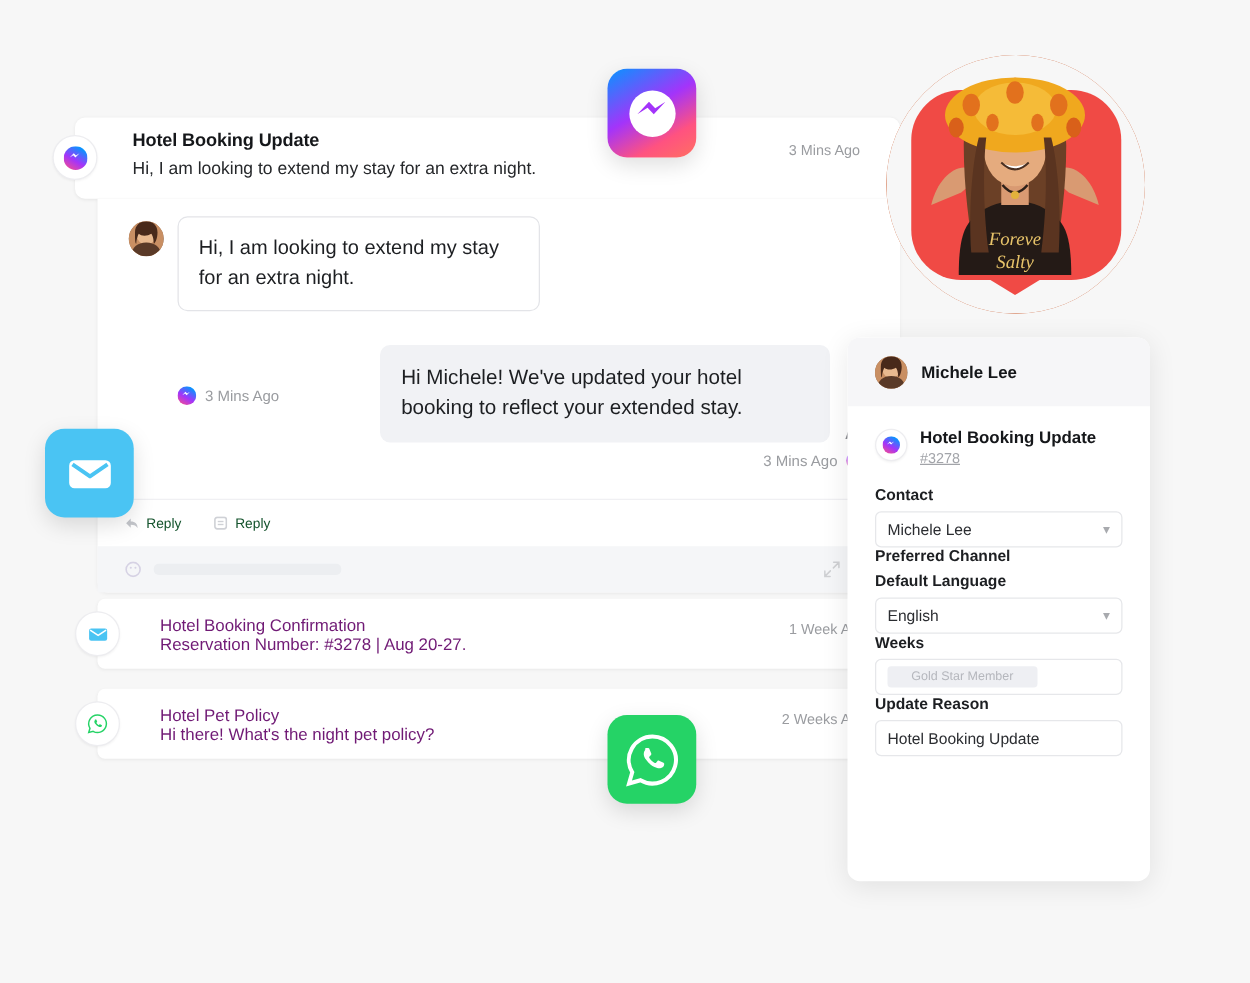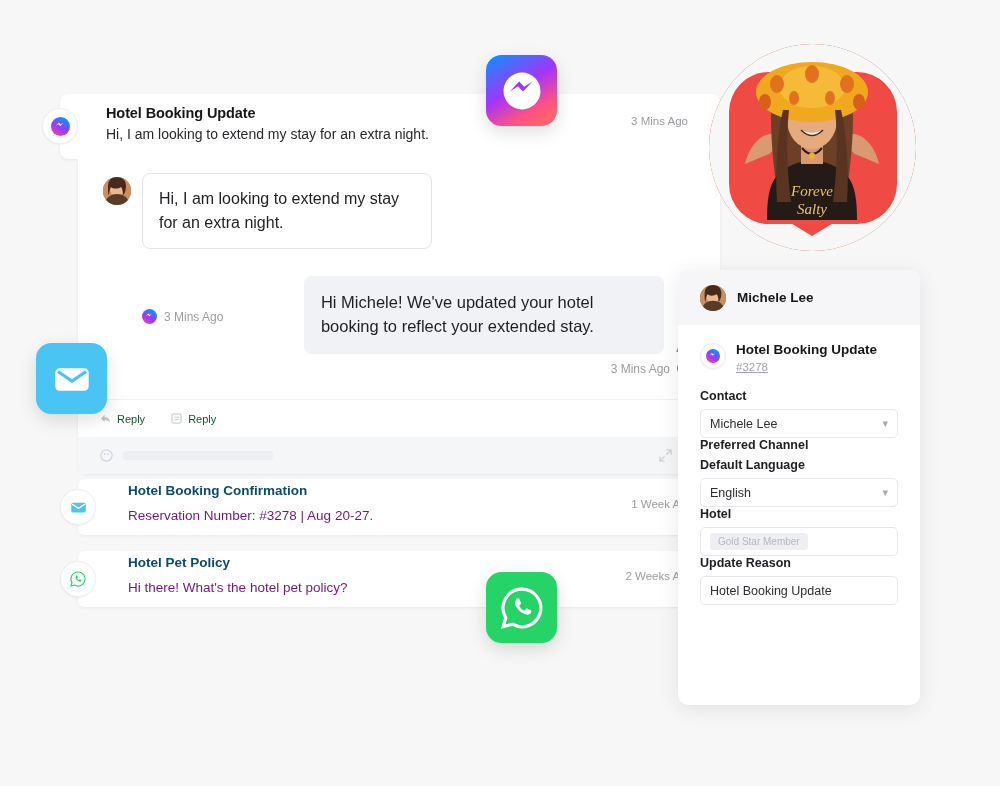--- a/index.html
+++ b/index.html
@@ -193,24 +193,24 @@
     left: 78px;
     width: 642px;
     height: 56px;
     background: #ffffff;
     border-radius: 6px;
     box-shadow: 0 1px 3px rgba(0,0,0,0.06);
   }
   .row-card .r-title {
     position: absolute;
     left: 50px;
-    top: 4px;
+    top: 14px;
     font-size: 13.5px;
-    font-weight: bold;
-    color: #0c4a6e;
+    font-weight: normal;
+    color: #701a75;
   }
   .row-card .r-sub {
     position: absolute;
     left: 50px;
     top: 29px;
     font-size: 13.5px;
     color: #701a75;
   }
   .row-card .r-time {
     position: absolute;
@@ -322,21 +322,21 @@
     color: #2b2d31;
   }
   .caret {
     margin-left: auto;
     color: #a8aaae;
     font-size: 11px;
   }
   .tag-chip {
     background: #eeeff3;
     border-radius: 3px;
-    padding: 3px 8px;
+    padding: 3px 19px;
     font-size: 10px;
     color: #b5b7bd;
   }
 </style>
 </head>
 <body>
 
 <div id="stage">
 
   <div class="conv-card">
@@ -441,21 +441,21 @@
   </div>
 
   <div class="row-card" style="top:551px;">
     <div class="edge-badge" style="left:-18px; top:10px;">
       <svg width="18" height="18" viewBox="0 0 20 20">
         <path d="M10 2.2a7.8 7.8 0 00-6.7 11.8L2.2 17.8l3.9-1.1A7.8 7.8 0 1010 2.2z" fill="none" stroke="#25d366" stroke-width="1.3"></path>
         <path d="M7.5 6.6c.2-.4.4-.4.6-.4h.5c.2 0 .4 0 .5.4l.6 1.4c.1.2 0 .4-.1.5l-.4.4c-.1.1-.2.3-.1.5.3.6 1.1 1.4 1.8 1.7.2.1.4 0 .5-.1l.4-.5c.1-.2.3-.2.5-.1l1.3.6c.3.1.4.3.4.5 0 .6-.5 1.2-1.1 1.3-.5.1-1.1.1-2.2-.4-1.6-.7-2.7-2.3-2.8-2.4-.1-.1-.7-.9-.7-1.8 0-.8.4-1.2.6-1.5z" fill="#25d366"></path>
       </svg>
     </div>
     <div class="r-title">Hotel Pet Policy</div>
-    <div class="r-sub">Hi there! What's the hotel pet policy?</div>
+    <div class="r-sub">Hi there! What's the night pet policy?</div>
     <div class="r-time">2 Weeks Ago</div>
   </div>
 
   <div class="app-icon icon-messenger">
     <svg width="46" height="46" viewBox="0 0 36 36">
       <circle cx="18" cy="18" r="14.5" fill="#fff"></circle>
       <path d="M8.5 18.3l7.3-7.8 3.9 4.1 6.4-4.1-7.3 7.8-3.9-4.1z" fill="#a334fa"></path>
     </svg>
   </div>
 
@@ -560,21 +560,21 @@
 
       <div class="field">
         <div class="field-label">Default Language</div>
         <div class="field-box">
           <span>English</span>
           <span class="caret">▾</span>
         </div>
       </div>
 
       <div class="field">
-        <div class="field-label">Hotel</div>
+        <div class="field-label">Weeks</div>
         <div class="field-box">
           <span class="tag-chip">Gold Star Member</span>
         </div>
       </div>
 
       <div class="field">
         <div class="field-label">Update Reason</div>
         <div class="field-box">
           <span>Hotel Booking Update</span>
         </div>

